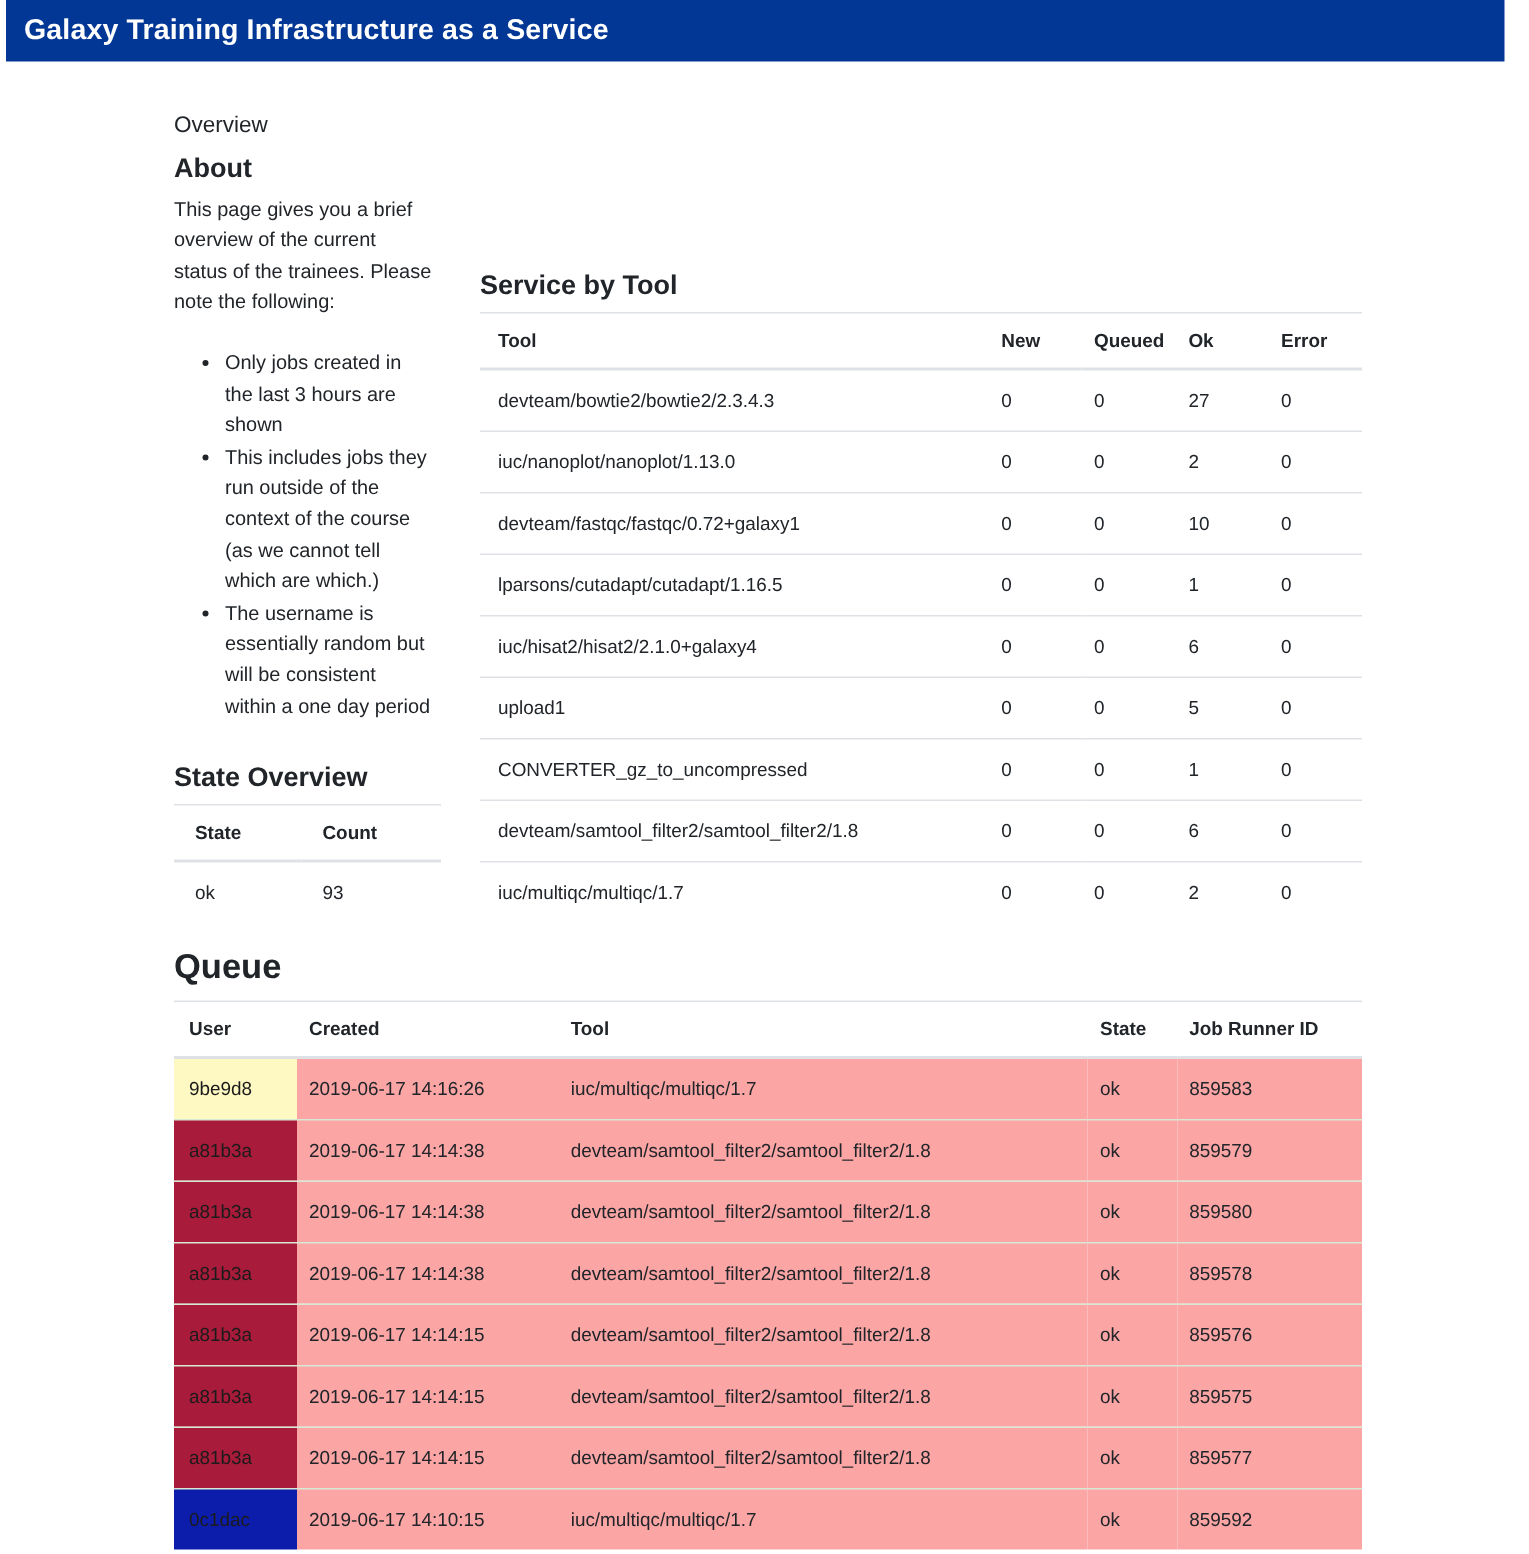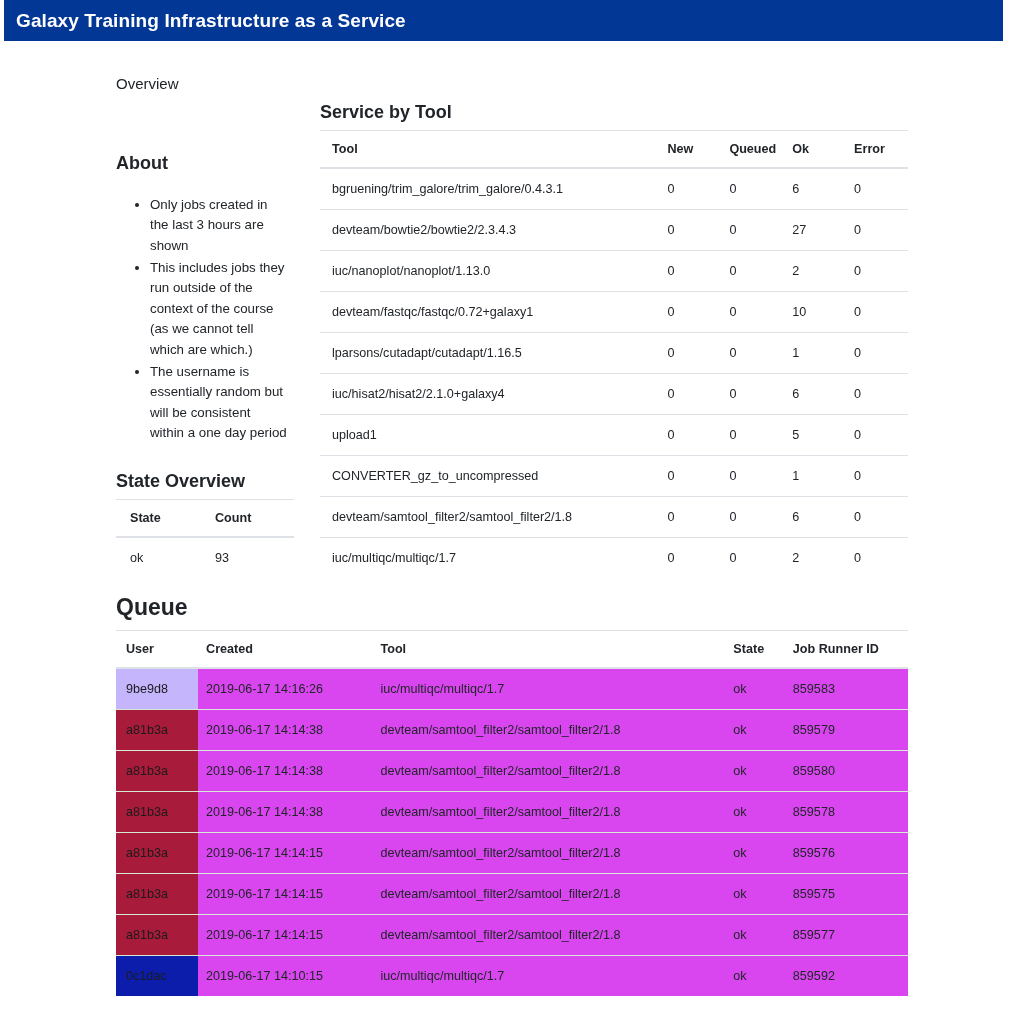--- a/index.html
+++ b/index.html
@@ -109,21 +109,21 @@
   .tool-table td { padding-top: 13px; padding-bottom: 13px; }
 
   
   .queue-wrap { margin-top: 16px; }
   .queue-table th.c-user, .queue-table td.c-user { width: 80px; padding-left: 10px; }
   .queue-table th.c-created, .queue-table td.c-created { width: 170px; }
   .queue-table th.c-qtool, .queue-table td.c-qtool { width: 344px; }
   .queue-table th.c-state, .queue-table td.c-state { width: 58px; }
   .queue-table th.c-runner, .queue-table td.c-runner { width: 120px; }
   .queue-table tr.job-row td {
-    background: #d946ef;
+    background: #fca5a5;
     padding-top: 13px;
     padding-bottom: 13px;
     border-top: 1px solid #d7e9d4;
   }
   .queue-table tr.job-row td.c-user {
     color: #1b1b1b;
     font-size: 12.6px;
   }
 </style>
 </head>
@@ -139,20 +139,21 @@
     <div class="inner">
 
       <h1 class="page-title">Overview</h1>
 
       <div class="row-2col">
 
         <div class="col-left">
 
           <h2 class="section-title">About</h2>
 
+          <p class="about-text">This page gives you a brief overview of the current status of the trainees. Please note the following:</p>
 
           <ul class="about-list">
             <li>Only jobs created in the last 3 hours are shown</li>
             <li>This includes jobs they run outside of the context of the course (as we cannot tell which are which.)</li>
             <li>The username is essentially random but will be consistent within a one day period</li>
           </ul>
 
           <h2 class="section-title" style="margin-top:26px;">State Overview</h2>
 
           <table class="state-table">
@@ -180,27 +181,20 @@
             <thead>
               <tr>
                 <th class="c-tool">Tool</th>
                 <th class="c-num">New</th>
                 <th class="c-num">Queued</th>
                 <th class="c-num">Ok</th>
                 <th class="c-num">Error</th>
               </tr>
             </thead>
             <tbody>
-                <tr>
-                  <td class="c-tool">bgruening/trim_galore/trim_galore/0.4.3.1</td>
-                  <td class="c-num">0</td>
-                  <td class="c-num">0</td>
-                  <td class="c-num">6</td>
-                  <td class="c-num">0</td>
-                </tr>
                 <tr>
                   <td class="c-tool">devteam/bowtie2/bowtie2/2.3.4.3</td>
                   <td class="c-num">0</td>
                   <td class="c-num">0</td>
                   <td class="c-num">27</td>
                   <td class="c-num">0</td>
                 </tr>
                 <tr>
                   <td class="c-tool">iuc/nanoplot/nanoplot/1.13.0</td>
                   <td class="c-num">0</td>
@@ -272,21 +266,21 @@
             <tr>
               <th class="c-user">User</th>
               <th class="c-created">Created</th>
               <th class="c-qtool">Tool</th>
               <th class="c-state">State</th>
               <th class="c-runner">Job Runner ID</th>
             </tr>
           </thead>
           <tbody>
               <tr class="job-row">
-                <td class="c-user" style="background: #c4b5fd;">9be9d8</td>
+                <td class="c-user" style="background: #fef9c3;">9be9d8</td>
                 <td class="c-created">2019-06-17 14:16:26</td>
                 <td class="c-qtool">iuc/multiqc/multiqc/1.7</td>
                 <td class="c-state">ok</td>
                 <td class="c-runner">859583</td>
               </tr>
               <tr class="job-row">
                 <td class="c-user" style="background: rgb(168, 27, 58);">a81b3a</td>
                 <td class="c-created">2019-06-17 14:14:38</td>
                 <td class="c-qtool">devteam/samtool_filter2/samtool_filter2/1.8</td>
                 <td class="c-state">ok</td>

